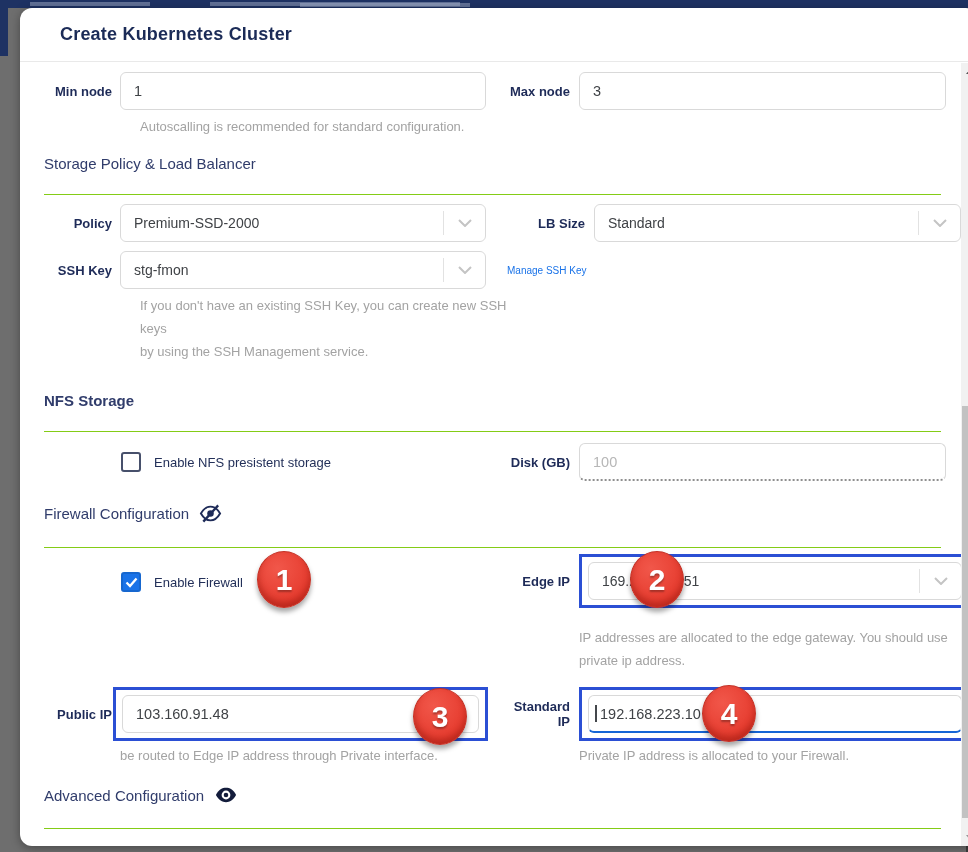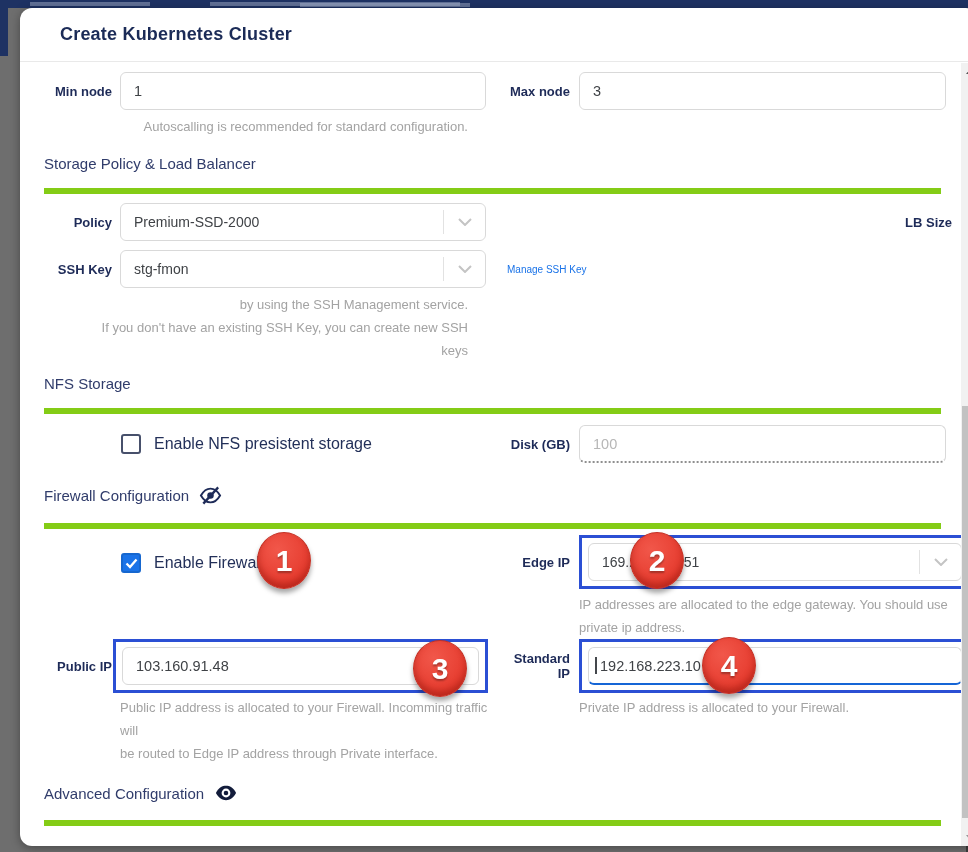--- a/index.html
+++ b/index.html
@@ -65,35 +65,35 @@
     display: flex; align-items: center; height: 38px; width: 100%;
     border: 1px solid #d9d9d9; border-radius: 6px; background: #fff; cursor: default;
   }
   .select-value { padding-left: 13px; font-size: 14px; color: #3f4246; }
   .chev {
     margin-left: auto; width: 42px; height: 24px; display: flex; align-items: center;
     justify-content: center; border-left: 1px solid #e2e2e2;
   }
 
   .helper { font-size: 13px; color: #a3a3a3; line-height: 23px; }
-  .helper-c1 { margin-left: 48px; width: 372px; text-align: right; }
+  .helper-c1 { margin-left: 92px; width: 372px; }
   .helper-c2 { margin-left: 85px; width: 380px; }
 
   .section {
     display: flex; align-items: center; gap: 10px;
-    margin: 0 20px 0 24px; padding-bottom: 16px; border-bottom: 6px solid #84cc16;
+    margin: 0 20px 0 24px; padding-bottom: 22px; border-bottom: 1px solid #84cc16;
   }
   .section-title { font-size: 15px; color: #303c6b; }
 
   .cb {
     width: 20px; height: 20px; border: 2px solid #47506b; border-radius: 3px;
     background: #fff; flex-shrink: 0; display: inline-flex; align-items: center; justify-content: center;
   }
   .cb.checked { background: #1a73e8; border-color: #1667cf; }
-  .cb-label { margin-left: 13px; font-size: 16px; color: #233059; }
+  .cb-label { margin-left: 13px; font-size: 13px; color: #233059; }
 
   .hl { border: 3px solid #2b4fd4; padding: 5px 6px; background: #fff; }
   .hl1 { width: 375px; margin-left: -7px; }
   .hl2 { width: 392px; }
 
   .badge {
     position: absolute; width: 54px; height: 57px; border-radius: 50%;
     background: radial-gradient(circle at 38% 30%, #f1574a, #e63c2f 68%, #d83225 100%);
     border: 1px solid #c43024;
     box-shadow: 0 4px 5px rgba(0,0,0,.35), inset 0 -5px 6px rgba(140,20,10,.45);
@@ -110,25 +110,25 @@
 
   .caret { display: inline-block; width: 2px; height: 17px; background: #44474c; margin-right: 2px; vertical-align: text-bottom; }
 
   
   .mt-node   { margin-top: 9px; }
   .mt-helper { margin-top: 5px; }
   .mt-sec1   { margin-top: 17px; }
   .mt-policy { margin-top: 9px; justify-content: space-between; }
   .mt-sec2   { margin-top: 19px; }
   .mt-ssh    { margin-top: 9px; }
-  .mt-sec3   { margin-top: 13px; }
+  .mt-sec3   { margin-top: 29px; font-weight: bold; }
   .mt-nfs    { margin-top: 11px; }
   .mt-sec4   { margin-top: 21px; }
   .mt-fw     { margin-top: 6px; }
-  .mt-ip     { }
+  .mt-ip     { margin-top: 15px; }
   .mt-sec5   { margin-top: 17px; }
 </style>
 </head>
 <body>
 
 <div class="page-header-strip">
   <span class="remnant" style="left:30px;width:120px"></span>
   <span class="remnant" style="left:210px;width:250px"></span>
   <span class="remnant" style="left:300px;width:170px;top:3px"></span>
 </div>
@@ -169,20 +169,30 @@
             <span class="chev">
               <svg width="14" height="8" viewBox="0 0 14 8">
                   <polyline points="1,1 7,7 13,1" fill="none" stroke="#c4c4c4" stroke-width="2"></polyline>
                 </svg>
             </span>
           </div>
         </div>
       </div>
       <div class="c2">
         <span class="lbl2">LB Size</span>
+        <div class="fld2">
+          <div class="select">
+            <span class="select-value">Standard</span>
+            <span class="chev">
+              <svg width="14" height="8" viewBox="0 0 14 8">
+                  <polyline points="1,1 7,7 13,1" fill="none" stroke="#c4c4c4" stroke-width="2"></polyline>
+                </svg>
+            </span>
+          </div>
+        </div>
       </div>
     </div>
 
     <div class="row mt-ssh">
       <div class="c1">
         <span class="lbl">SSH Key</span>
         <div class="fld1">
           <div class="select">
             <span class="select-value">stg-fmon</span>
             <span class="chev">
@@ -192,22 +202,22 @@
             </span>
           </div>
         </div>
       </div>
       <div class="c2">
         <a class="link">Manage SSH Key</a>
       </div>
     </div>
     <div class="row mt-helper">
       <div class="helper helper-c1">
+        <div>If you don't have an existing SSH Key, you can create new SSH keys</div>
         <div>by using the SSH Management service.</div>
-        <div>If you don't have an existing SSH Key, you can create new SSH keys</div>
       </div>
     </div>
 
     <div class="section mt-sec3">
       <span class="section-title">NFS Storage</span>
     </div>
     <div class="row mt-nfs">
       <div class="c1" style="padding-left:73px">
         <span class="cb"></span>
         <span class="cb-label">Enable NFS presistent storage</span>
@@ -246,21 +256,21 @@
               <svg width="14" height="8" viewBox="0 0 14 8">
                   <polyline points="1,1 7,7 13,1" fill="none" stroke="#c4c4c4" stroke-width="2"></polyline>
                 </svg>
             </span>
           </div>
         </div>
       </div>
       <div class="badge badge-1">1</div>
       <div class="badge badge-2">2</div>
     </div>
-    <div class="row" style="margin-top:2px">
+    <div class="row" style="margin-top:16px">
       <div class="c1"></div>
       <div class="helper helper-c2">
         <div>IP addresses are allocated to the edge gateway. You should use</div>
         <div>private ip address.</div>
       </div>
     </div>
 
     <div class="row mt-ip">
       <div class="c1">
         <span class="lbl">Public IP</span>
@@ -276,21 +286,20 @@
             <input class="txt focused" style="padding-left: 11px;" value="192.168.223.10">
           </div>
         </div>
       </div>
       <div class="badge badge-3">3</div>
       <div class="badge badge-4">4</div>
     </div>
     <div class="row" style="margin-top:3px;align-items:flex-start">
       <div class="c1" style="align-items:flex-start">
         <div class="helper" style="margin-left:72px;width:374px">
-          <div>Public IP address is allocated to your Firewall. Incomming traffic will</div>
           <div>be routed to Edge IP address through Private interface.</div>
         </div>
       </div>
       <div class="helper helper-c2">Private IP address is allocated to your Firewall.</div>
     </div>
 
     <div class="section mt-sec5">
       <span class="section-title">Advanced Configuration</span>
       <span style="display:inline-flex">
         <svg width="24" height="22" viewBox="0 0 24 24">

